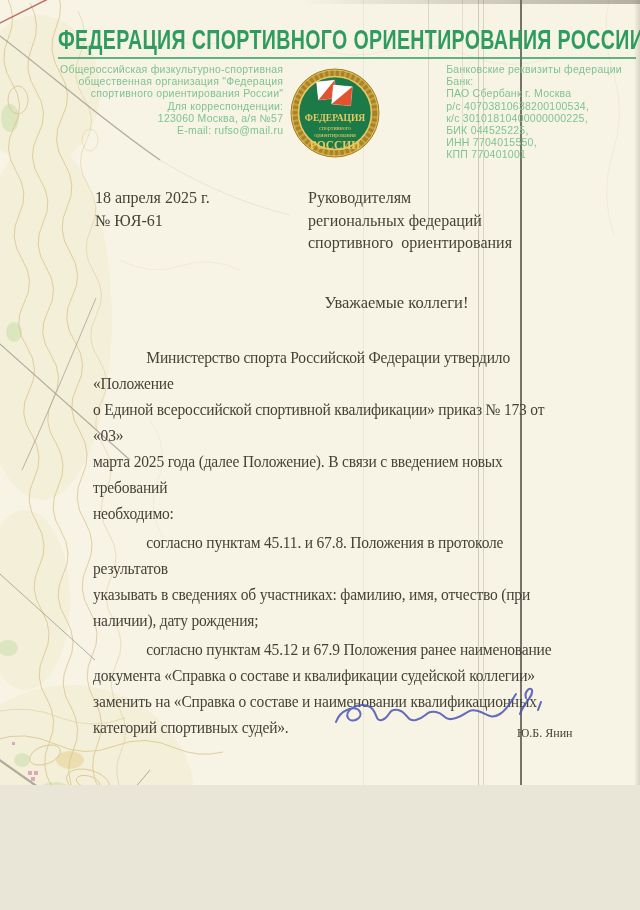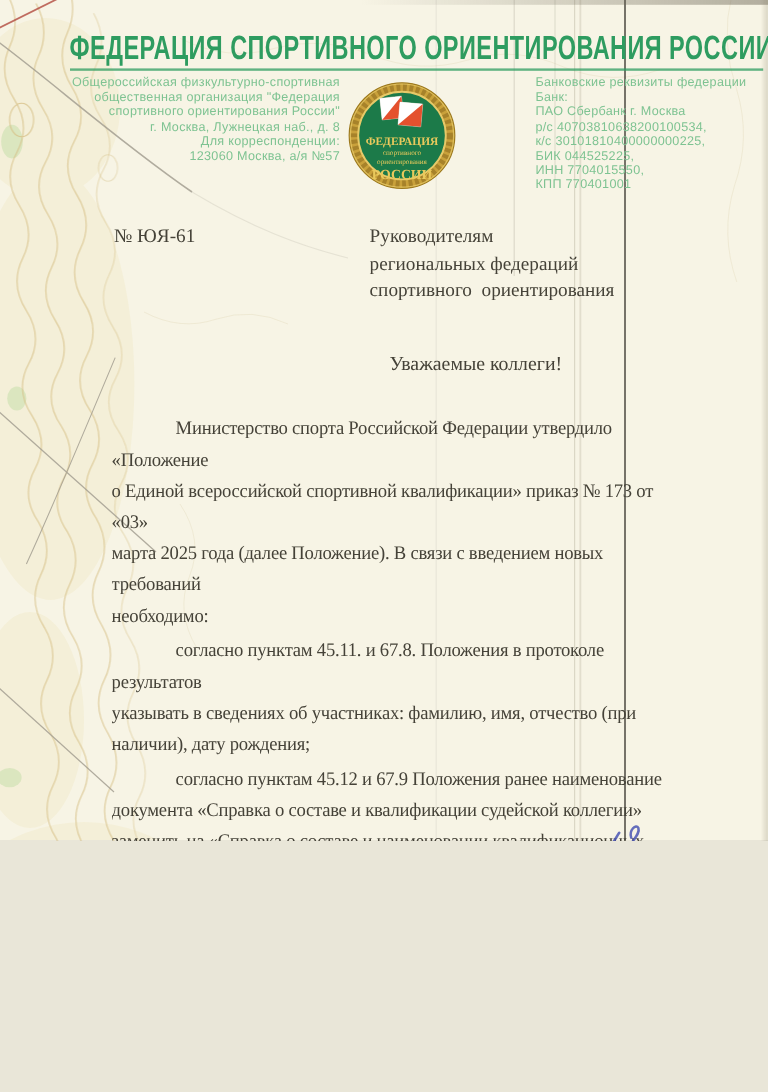--- a/index.html
+++ b/index.html
@@ -1,16 +1,16 @@
 <!DOCTYPE html>
 <html><head>
 <meta charset="utf-8">
 <style>
   html,body{margin:0;padding:0;background:#e9e6d8;}
-  .page{position:relative;width:640px;height:700px;background:#f7f4e5;overflow:hidden;
+  .page{position:relative;width:640px;height:785px;background:#f7f4e5;overflow:hidden;
         font-family:"Liberation Serif", serif;color:#454238;}
   .abs{position:absolute;}
   svg{display:block;}
   
   .org-title{left:58px;top:26px;font-family:"Liberation Sans",sans-serif;font-weight:bold;
              font-size:28px;line-height:28px;color:#2e9c60;white-space:nowrap;
              transform:scaleX(.70);transform-origin:left top;letter-spacing:0.5px;}
   .title-rule{left:58px;top:57px;width:578px;height:2px;background:rgba(46,156,96,.75);}
   .tinygreen{font-family:"Liberation Sans",sans-serif;font-size:10.5px;line-height:12.2px;
              color:#7ec392;letter-spacing:.25px;}
@@ -143,23 +143,23 @@
   <div class="abs top-shade"></div>
   <div class="abs right-shade"></div>
 
   <div class="abs org-title">ФЕДЕРАЦИЯ СПОРТИВНОГО ОРИЕНТИРОВАНИЯ РОССИИ</div>
   <div class="abs title-rule"></div>
 
   <div class="abs tinygreen org-info">
     <div>Общероссийская физкультурно-спортивная</div>
     <div>общественная организация "Федерация</div>
     <div>спортивного ориентирования России"</div>
-    <div>г. Москва, Лужнецкая наб., д. 8</div>
     <div>Для корреспонденции:</div>
     <div>123060 Москва, а/я №57</div>
+    <div>E-mail: rufso@mail.ru</div>
   </div>
 
   <div class="abs tinygreen bank-info">
     <div>Банковские реквизиты федерации</div>
     <div>Банк:</div>
     <div>ПАО Сбербанк  г. Москва</div>
     <div>р/с 40703810638200100534,</div>
     <div>к/с 30101810400000000225,</div>
     <div>БИК 044525225,</div>
     <div>ИНН 7704015550,</div>
@@ -186,20 +186,21 @@
     </g>
     <g fill="#e9c95c" text-anchor="middle" font-family="Liberation Serif, serif">
       <text x="48" y="56" font-size="9.5" font-weight="bold">ФЕДЕРАЦИЯ</text>
       <text x="48" y="64.5" font-size="6">спортивного</text>
       <text x="48" y="72" font-size="6">ориентирования</text>
       <text x="48" y="84" font-size="11.5" font-weight="bold">РОССИИ</text>
     </g>
   </svg>
 
   <div class="abs serif16 date-block">
+    <div>18 апреля 2025 г.</div>
     <div>№ ЮЯ-61</div>
   </div>
 
   <div class="abs serif16 preline addressee">Руководителям
 региональных федераций
 спортивного&nbsp; ориентирования</div>
 
   <div class="abs salutation">Уважаемые коллеги!</div>
 
   <div class="abs body-text">

